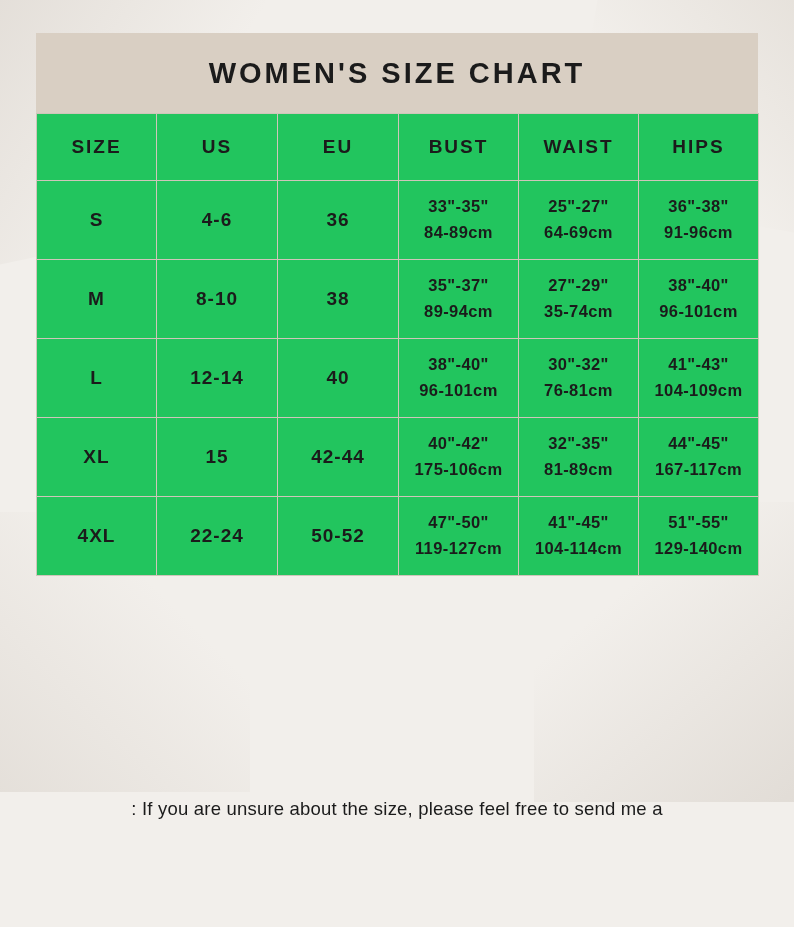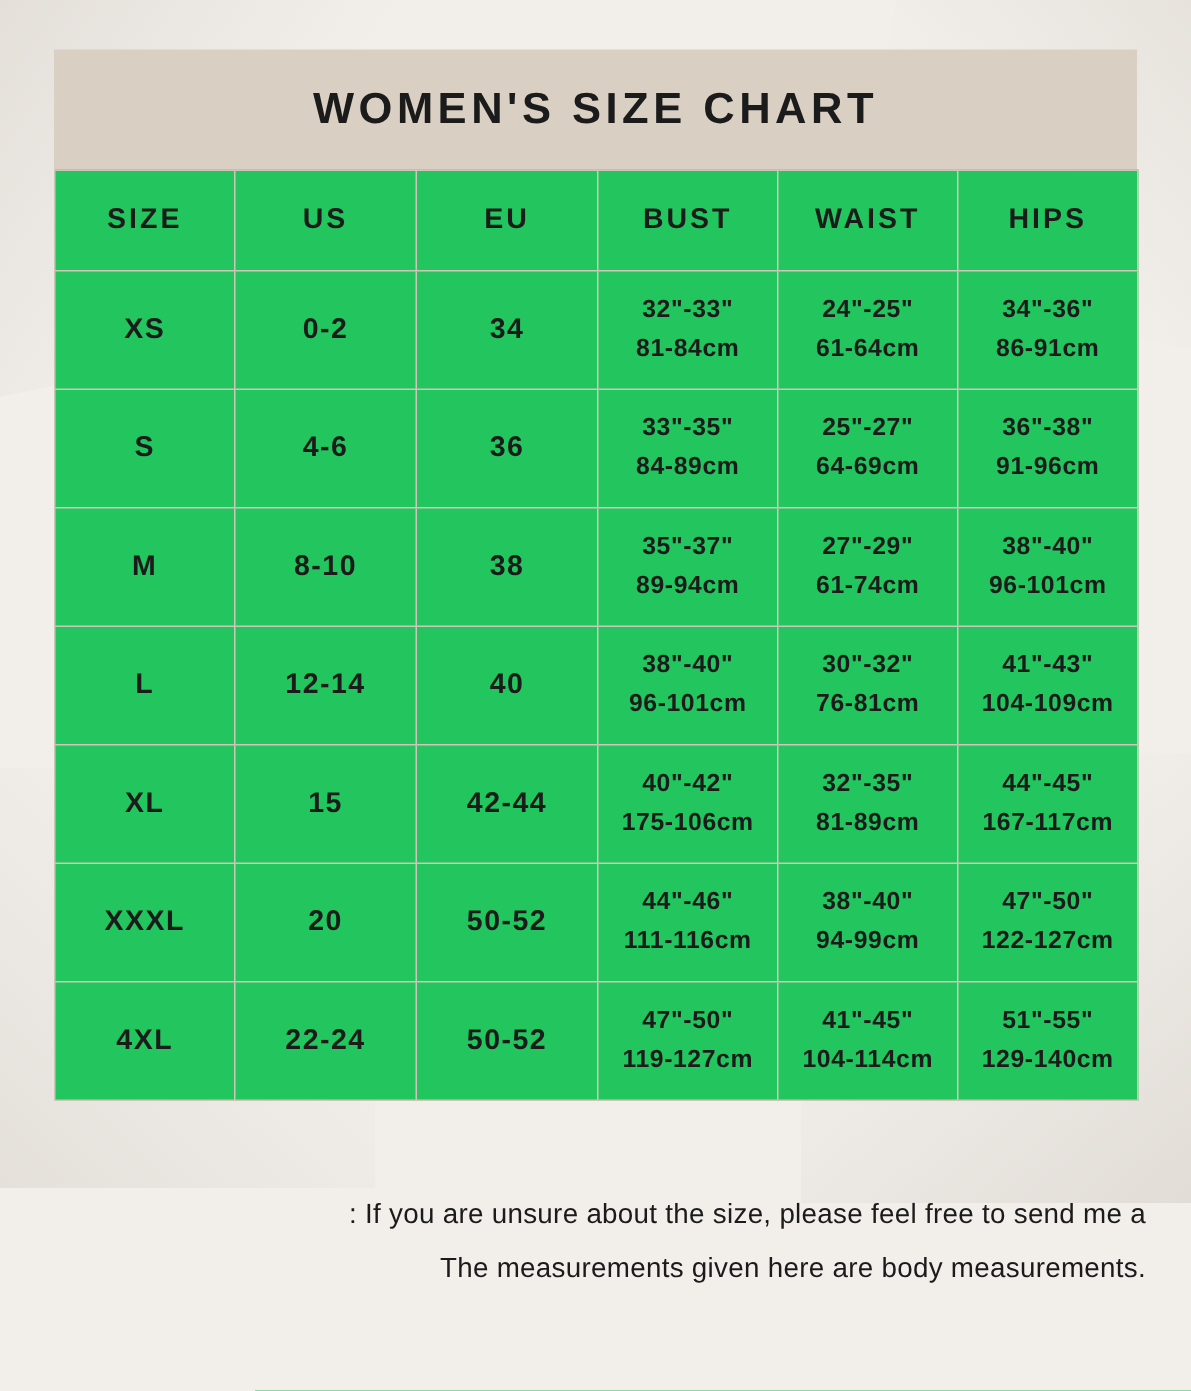--- a/index.html
+++ b/index.html
@@ -109,21 +109,21 @@
   col.c-eu { width: 121px; }
   col.c-bust { width: 120px; }
   col.c-waist { width: 120px; }
   col.c-hips { width: 120px; }
 
   .notes {
     position: absolute;
     left: 0;
     right: 0;
     top: 793px;
-    text-align: right;
+    text-align: center;
     font-size: 18.5px;
     line-height: 1.75;
     color: #1b1b1b;
     font-weight: normal;
     letter-spacing: 0.2px;
     padding: 0 30px;
     box-sizing: border-box;
   }
   .notes p {
     margin: 0 0 4px 0;
@@ -157,37 +157,20 @@
           <th>SIZE</th>
           <th>US</th>
           <th>EU</th>
           <th>BUST</th>
           <th>WAIST</th>
           <th>HIPS</th>
         </tr>
       </thead>
       <tbody>
         <tr>
-          <td>XS</td>
-          <td>0-2</td>
-          <td>34</td>
-          <td class="meas">
-            <span>32"-33"</span>
-            <span>81-84cm</span>
-          </td>
-          <td class="meas">
-            <span>24"-25"</span>
-            <span>61-64cm</span>
-          </td>
-          <td class="meas">
-            <span>34"-36"</span>
-            <span>86-91cm</span>
-          </td>
-        </tr>
-        <tr>
           <td>S</td>
           <td>4-6</td>
           <td>36</td>
           <td class="meas">
             <span>33"-35"</span>
             <span>84-89cm</span>
           </td>
           <td class="meas">
             <span>25"-27"</span>
             <span>64-69cm</span>
@@ -200,21 +183,21 @@
         <tr>
           <td>M</td>
           <td>8-10</td>
           <td>38</td>
           <td class="meas">
             <span>35"-37"</span>
             <span>89-94cm</span>
           </td>
           <td class="meas">
             <span>27"-29"</span>
-            <span>61-74cm</span>
+            <span>35-74cm</span>
           </td>
           <td class="meas">
             <span>38"-40"</span>
             <span>96-101cm</span>
           </td>
         </tr>
         <tr>
           <td>L</td>
           <td>12-14</td>
           <td>40</td>
@@ -242,37 +225,20 @@
           <td class="meas">
             <span>32"-35"</span>
             <span>81-89cm</span>
           </td>
           <td class="meas">
             <span>44"-45"</span>
             <span>167-117cm</span>
           </td>
         </tr>
         <tr>
-          <td>XXXL</td>
-          <td>20</td>
-          <td>50-52</td>
-          <td class="meas">
-            <span>44"-46"</span>
-            <span>111-116cm</span>
-          </td>
-          <td class="meas">
-            <span>38"-40"</span>
-            <span>94-99cm</span>
-          </td>
-          <td class="meas">
-            <span>47"-50"</span>
-            <span>122-127cm</span>
-          </td>
-        </tr>
-        <tr>
           <td>4XL</td>
           <td>22-24</td>
           <td>50-52</td>
           <td class="meas">
             <span>47"-50"</span>
             <span>119-127cm</span>
           </td>
           <td class="meas">
             <span>41"-45"</span>
             <span>104-114cm</span>
@@ -281,16 +247,15 @@
             <span>51"-55"</span>
             <span>129-140cm</span>
           </td>
         </tr>
       </tbody>
     </table>
   </div>
 
   <div class="notes">
     <p>: If you are unsure about the size, please feel free to send me a</p>
-    <p>The measurements given here are body measurements.</p>
   </div>
 
 </div>
 
 </body></html>

